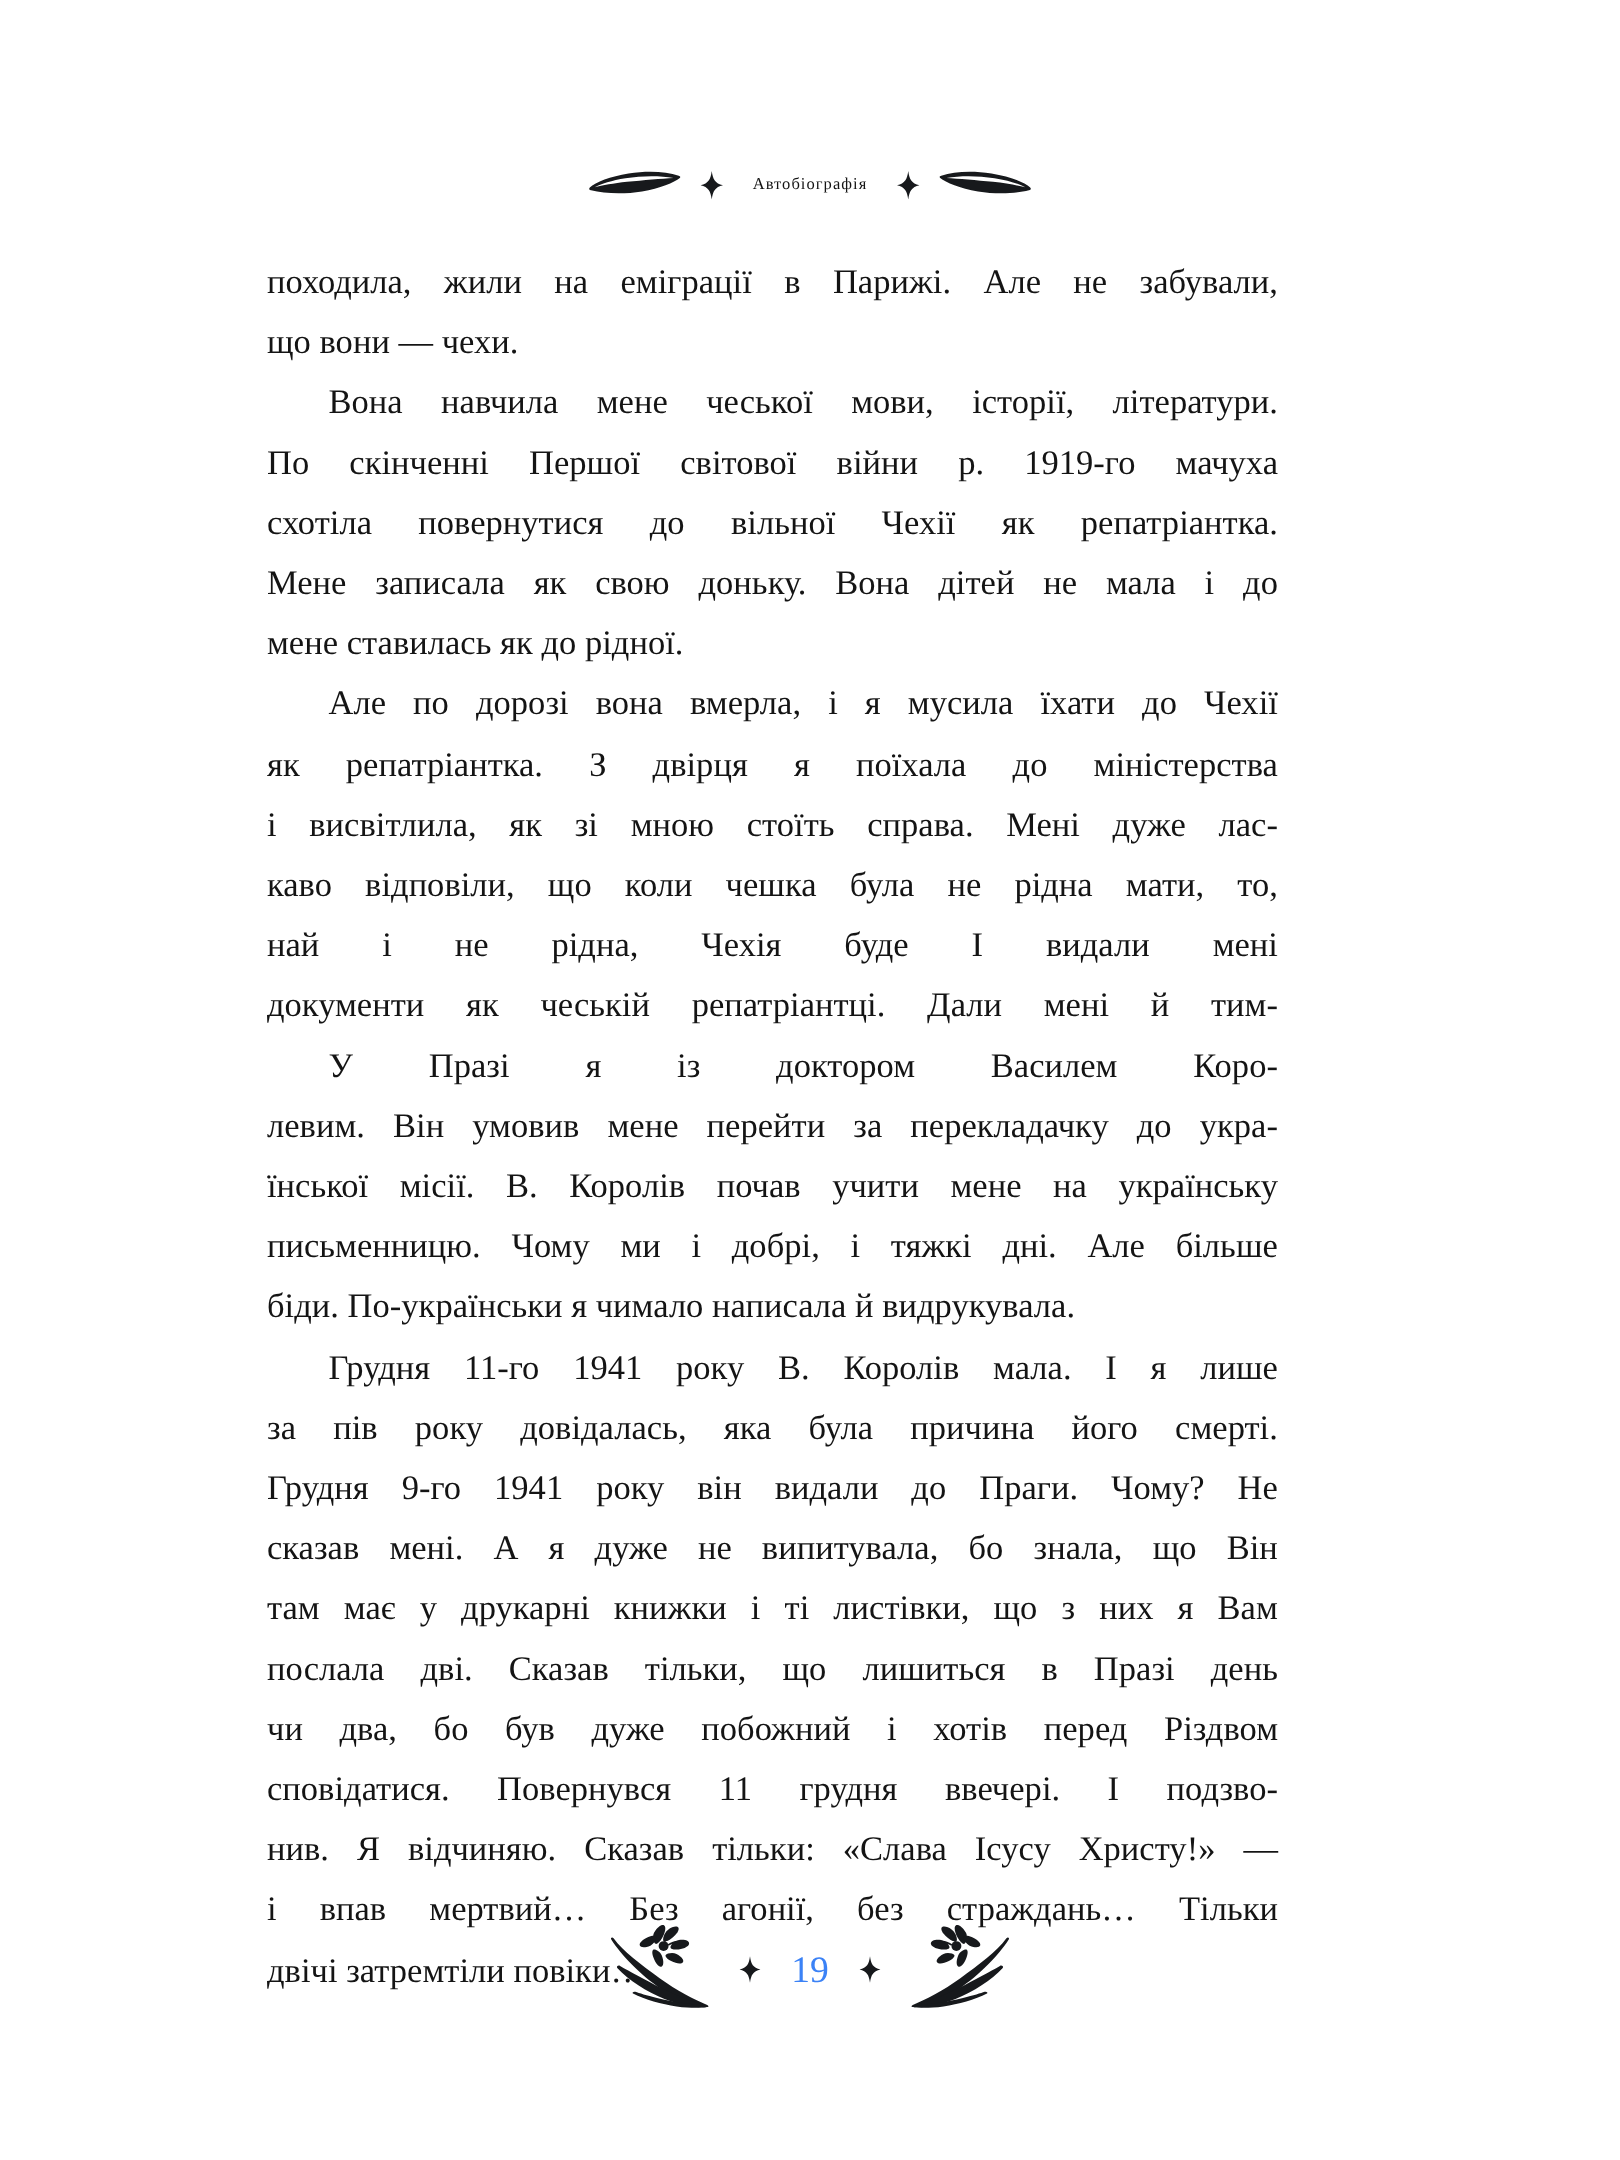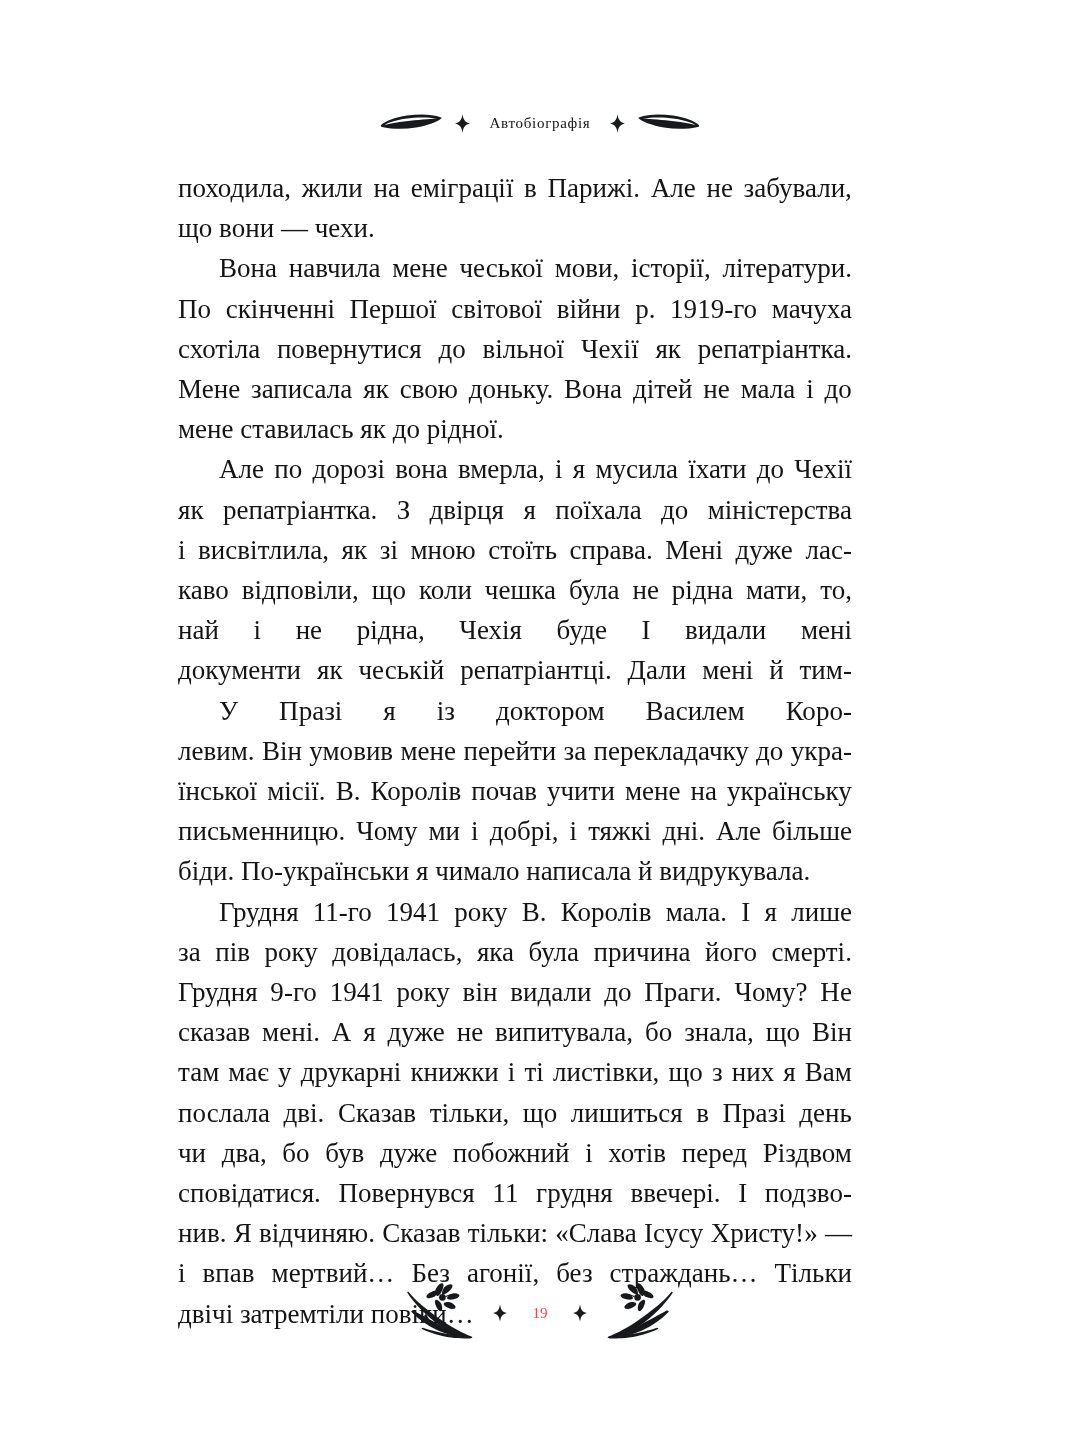--- a/index.html
+++ b/index.html
@@ -31,21 +31,21 @@
     left: 0;
     width: 1080px;
     height: 40px;
     display: flex;
     align-items: center;
     justify-content: center;
     gap: 13px;
   }
   .rh-title {
     font-family: "Liberation Serif", "DejaVu Serif", serif;
-    font-size: 15px;
+    font-size: 11px;
     letter-spacing: 0.7px;
     color: #141414;
     white-space: nowrap;
     line-height: 1;
     padding: 0 7px;
   }
   .orn-leaf {
     width: 62px;
     height: 20px;
     display: block;
@@ -64,21 +64,21 @@
   .textblock {
     position: absolute;
     left: 178px;
     top: 168px;
     width: 674px;
   }
   .para {
     margin: 0;
   }
   .line {
-    font-size: 27px;
+    font-size: 23px;
     line-height: 40.2px;
     color: #141414;
     white-space: pre;
     letter-spacing: 0.02px;
   }
   
   .line.j {
     display: flex;
     justify-content: space-between;
     white-space: normal;
@@ -92,22 +92,22 @@
     left: 0;
     bottom: 92px;
     width: 1080px;
     height: 70px;
     display: flex;
     align-items: center;
     justify-content: center;
     gap: 10px;
   }
   .folio-num {
-    font-size: 15px;
-    color: #ef4444;
+    font-size: 25px;
+    color: #3b82f6;
     line-height: 1;
     min-width: 46px;
     text-align: center;
     font-family: "Liberation Serif", "DejaVu Serif", serif;
   }
   .orn-spray {
     width: 78px;
     height: 62px;
     display: block;
     flex: none;

